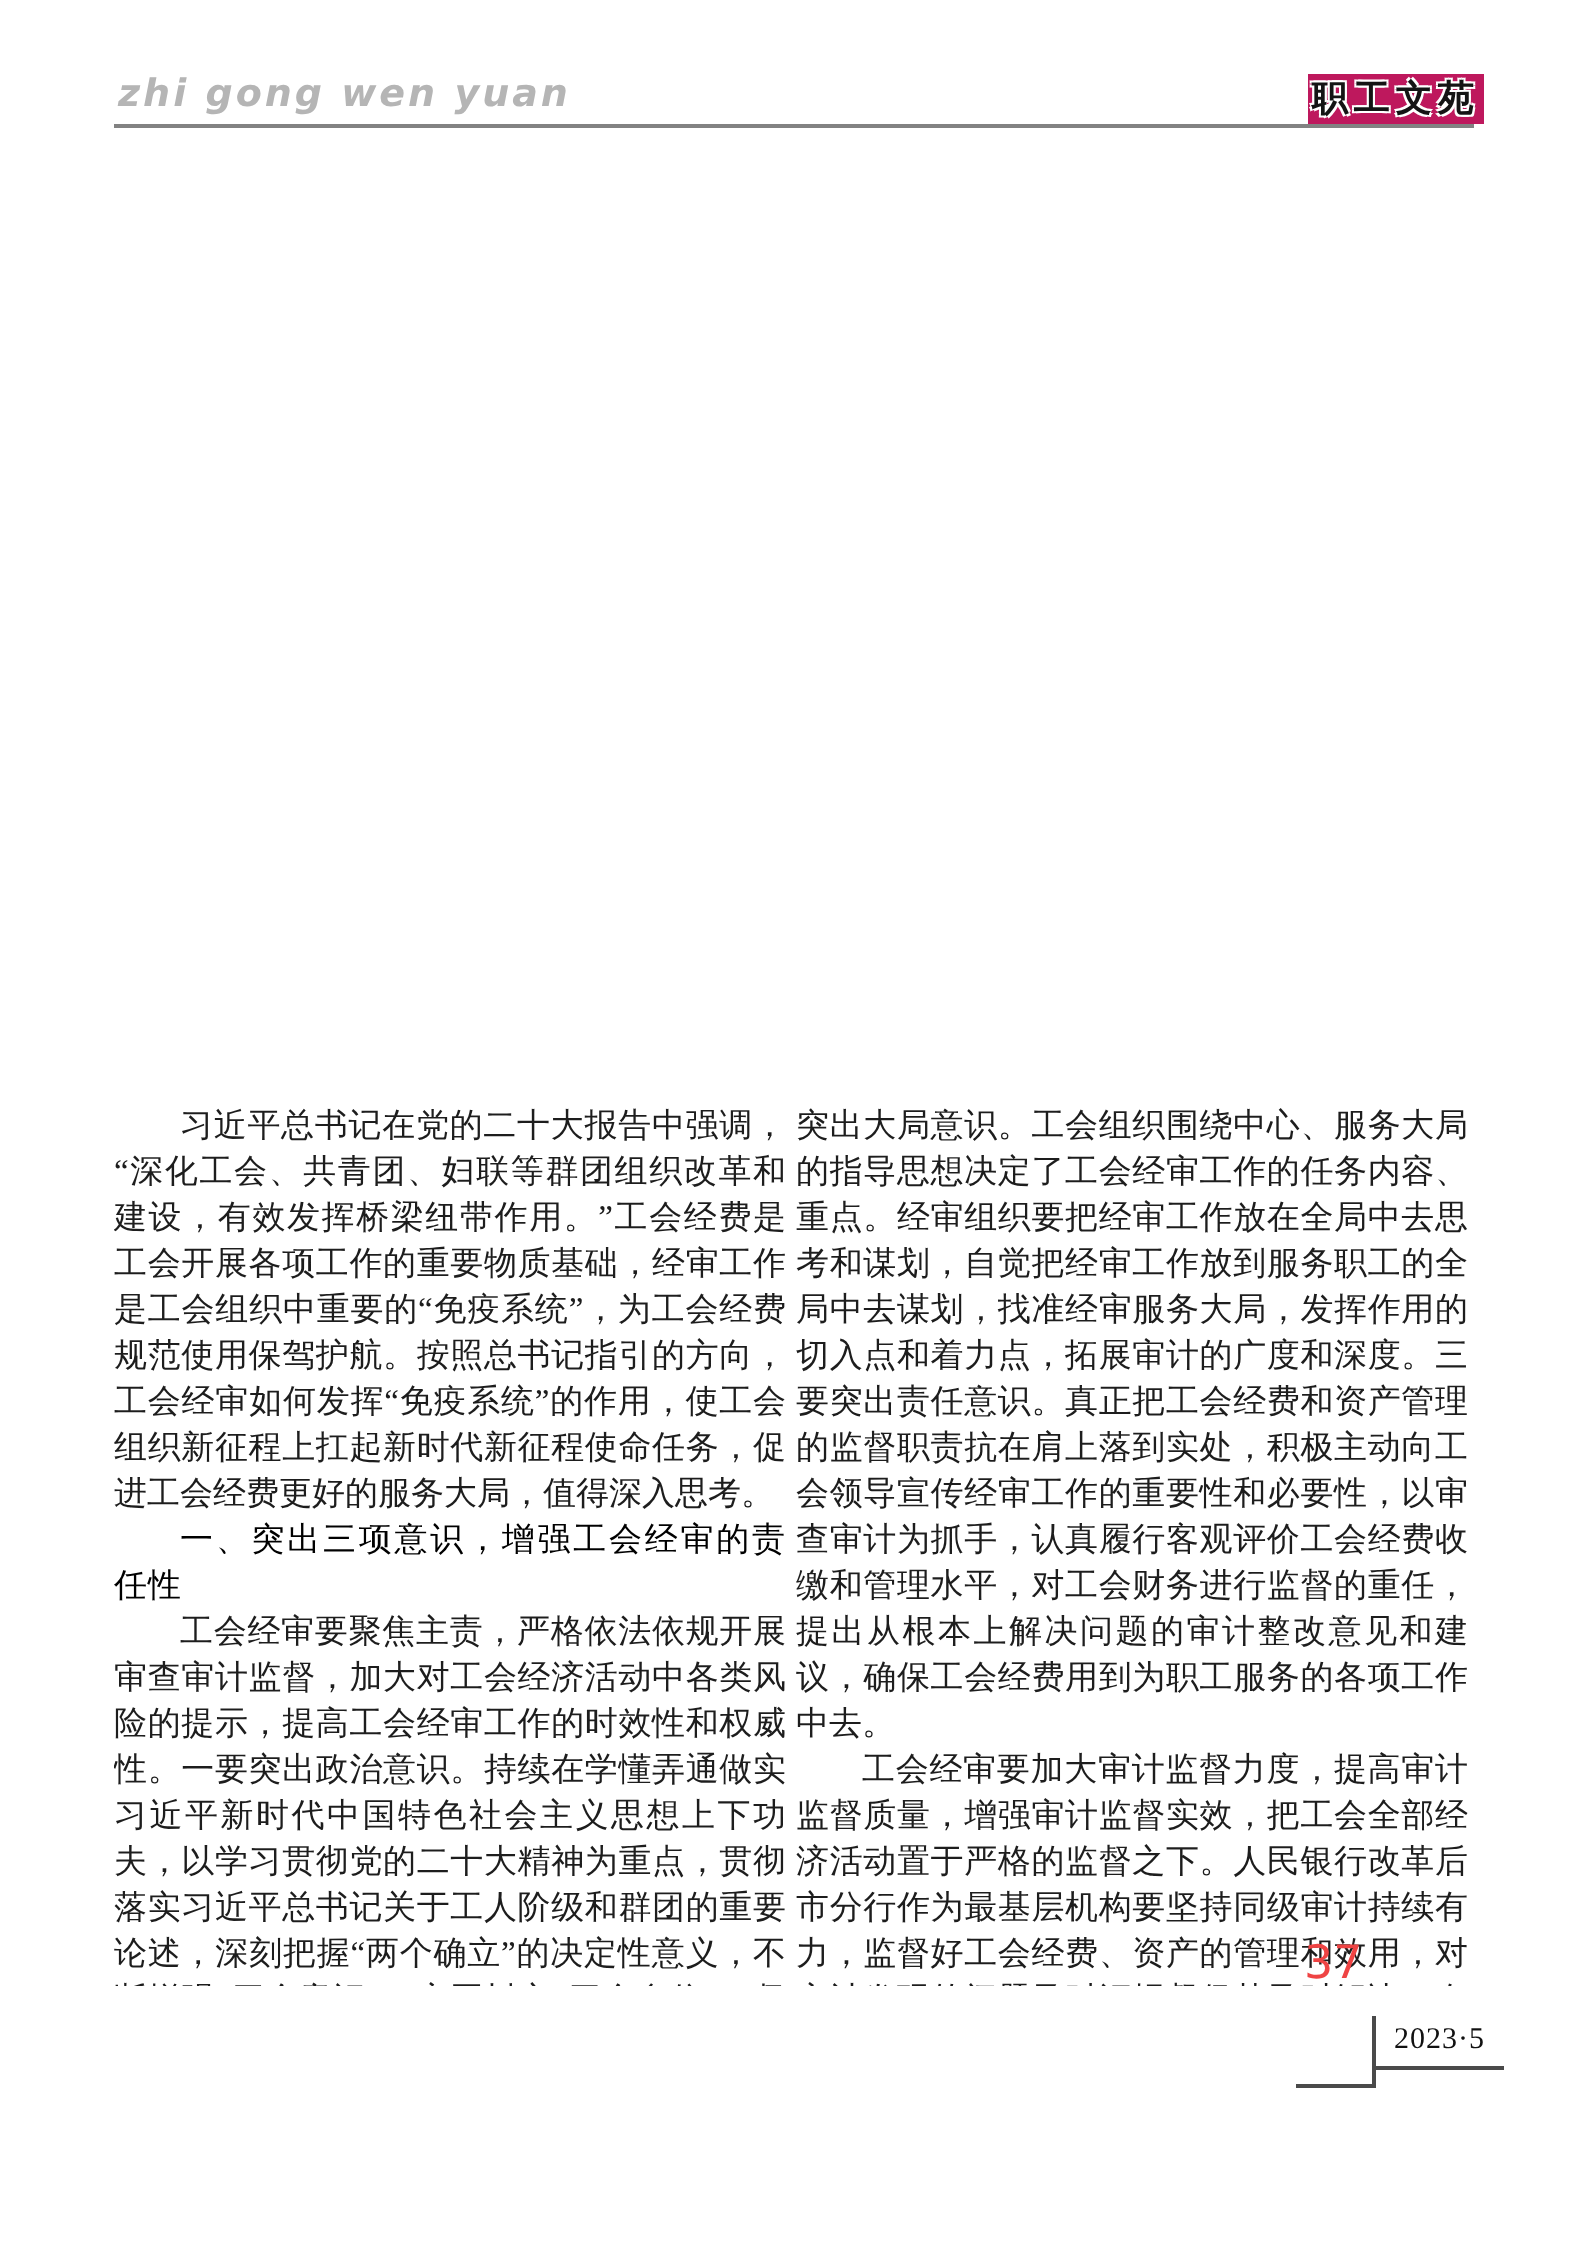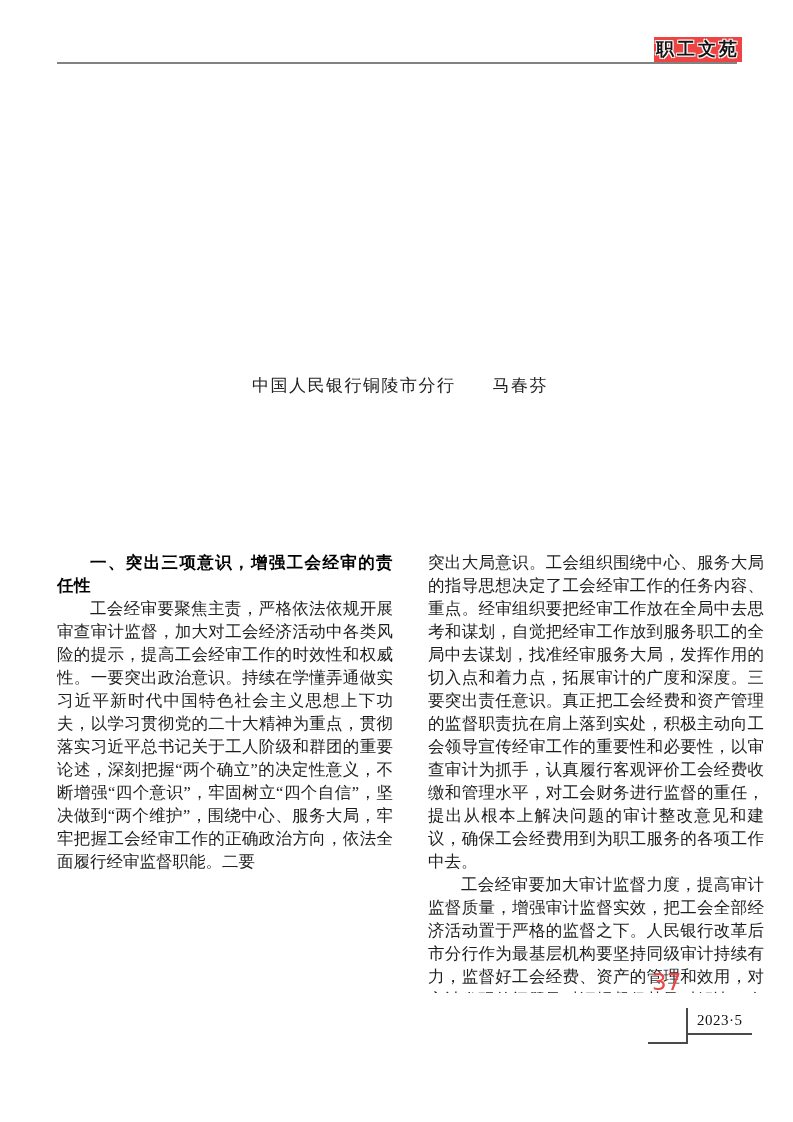--- a/index.html
+++ b/index.html
@@ -29,21 +29,21 @@
   .header-rule {
     position: absolute;
     left: 57px; top: 62px;
     width: 680px; height: 2px;
     background: #828282;
   }
   .badge {
     position: absolute;
     left: 654px; top: 37px;
     width: 88px; height: 25px;
-    background: #ef4444;
+    background: #be185d;
     color: #141414;
     font-family: "Liberation Serif", "DejaVu Serif", serif;
     font-weight: bold;
     font-size: 18px;
     letter-spacing: 3px;
     text-align: center;
     line-height: 25px;
     text-shadow: -1px -1px 0 #fff, 1px -1px 0 #fff, -1px 1px 0 #fff, 1px 1px 0 #fff;
     white-space: nowrap;
   }
@@ -91,26 +91,26 @@
     width: 336px;
     height: 442px;
     overflow: hidden;
     font-size: 16.5px;
     line-height: 23px;
     text-align: justify;
     text-justify: inter-ideograph;
     color: #1d1d1d;
   }
   .col-left  { left: 57px; }
-  .col-right { left: 428px; }
+  .col-right { left: 398px; }
   .col p { margin: 0; padding: 0; }
   .para.indent { text-indent: 2em; }
   .heading {
     font-family: "DejaVu Sans", "Liberation Sans", sans-serif;
-    font-weight: bold;
+    font-weight: normal;
     color: #000;
     text-indent: 2em;
     letter-spacing: 0.5px;
   }
 
   
   .pagenum {
     position: absolute;
     left: 652px; top: 968px;
     font-family: "DejaVu Sans", sans-serif;
@@ -144,29 +144,30 @@
     left: 688px; top: 1033px;
     width: 64px; height: 1.5px;
     background: #4a4a4a;
   }
 </style>
 </head>
 <body>
 
 <div class="page">
 
+  <div class="logo">zhi gong wen yuan</div>
 
   <div class="badge">职工文苑</div>
 
   <div class="header-rule"></div>
 
 
-  <div class="byline">中国人民银行铜陵市分行　　马春芬</div>
 
   <div class="col col-left">
+    <p class="para indent">习近平总书记在党的二十大报告中强调，“深化工会、共青团、妇联等群团组织改革和建设，有效发挥桥梁纽带作用。”工会经费是工会开展各项工作的重要物质基础，经审工作是工会组织中重要的“免疫系统”，为工会经费规范使用保驾护航。按照总书记指引的方向，工会经审如何发挥“免疫系统”的作用，使工会组织新征程上扛起新时代新征程使命任务，促进工会经费更好的服务大局，值得深入思考。</p>
     <p class="heading">一、突出三项意识，增强工会经审的责任性</p>
     <p class="para indent">工会经审要聚焦主责，严格依法依规开展审查审计监督，加大对工会经济活动中各类风险的提示，提高工会经审工作的时效性和权威性。一要突出政治意识。持续在学懂弄通做实习近平新时代中国特色社会主义思想上下功夫，以学习贯彻党的二十大精神为重点，贯彻落实习近平总书记关于工人阶级和群团的重要论述，深刻把握“两个确立”的决定性意义，不断增强“四个意识”，牢固树立“四个自信”，坚决做到“两个维护”，围绕中心、服务大局，牢牢把握工会经审工作的正确政治方向，依法全面履行经审监督职能。二要</p>
   </div>
 
   <div class="col col-right">
     <p class="para">突出大局意识。工会组织围绕中心、服务大局的指导思想决定了工会经审工作的任务内容、重点。经审组织要把经审工作放在全局中去思考和谋划，自觉把经审工作放到服务职工的全局中去谋划，找准经审服务大局，发挥作用的切入点和着力点，拓展审计的广度和深度。三要突出责任意识。真正把工会经费和资产管理的监督职责抗在肩上落到实处，积极主动向工会领导宣传经审工作的重要性和必要性，以审查审计为抓手，认真履行客观评价工会经费收缴和管理水平，对工会财务进行监督的重任，提出从根本上解决问题的审计整改意见和建议，确保工会经费用到为职工服务的各项工作中去。</p>
     <p class="para indent">工会经审要加大审计监督力度，提高审计监督质量，增强审计监督实效，把工会全部经济活动置于严格的监督之下。人民银行改革后市分行作为最基层机构要坚持同级审计持续有力，监督好工会经费、资产的管理和效用，对审计发现的问题及时汇报督促其及时解决；在审计内容上加强预算执行审计，不断提高工会经</p>
   </div>
 
   <span class="pagenum">37</span>

